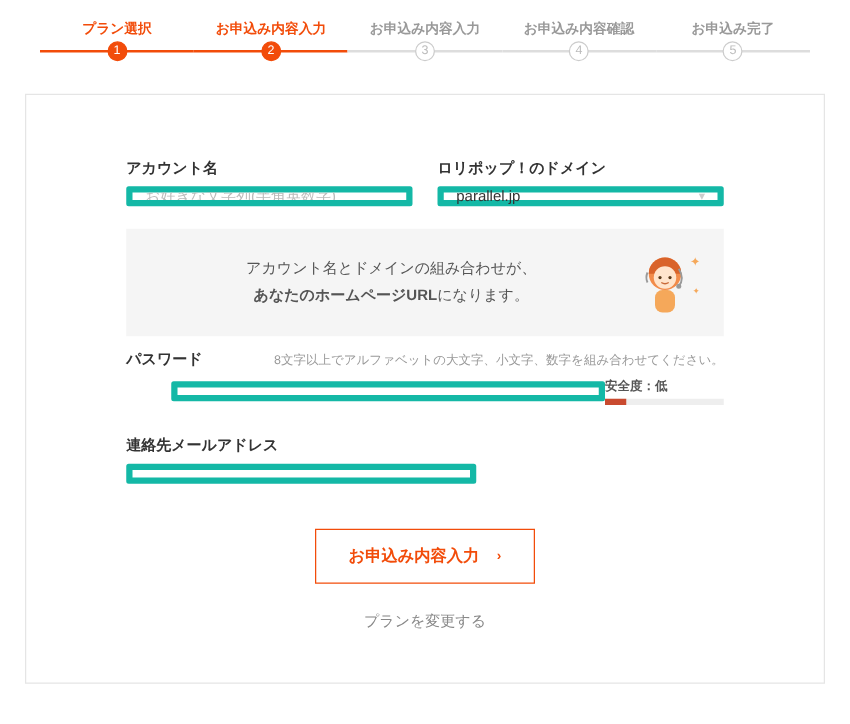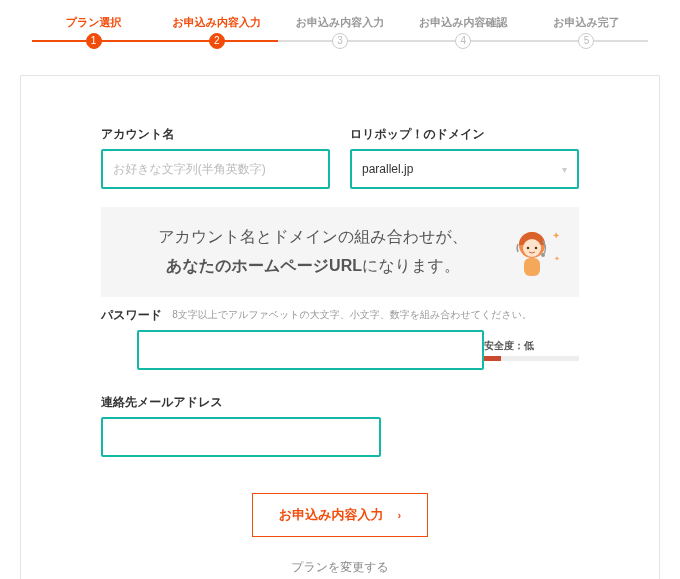--- a/index.html
+++ b/index.html
@@ -12,34 +12,34 @@
 .step-line { position: absolute; bottom: 8px; left: 0; right: 0; height: 2px; background: #ddd; }
 .step.active .step-line { background: #f24c0a; }
 .step-num { position: absolute; bottom: 1px; left: 50%; transform: translateX(-50%); width: 16px; height: 16px; border-radius: 50%; background: #fff; border: 1px solid #ccc; color: #bbb; font-size: 10px; line-height: 14px; text-align: center; }
 .step.active .step-num { background: #f24c0a; border-color: #f24c0a; color: #fff; }
 
 .card { margin: 25px 20px 10px; border: 1px solid #e5e5e5; padding: 50px 80px 40px; }
 
 .row { display: flex; gap: 20px; margin-bottom: 18px; }
 .col { flex: 1; }
 .label { font-size: 12px; font-weight: bold; margin-bottom: 6px; display: block; }
-.input, .select { width: 100%; height: 40px; border: 2px solid #14b8a6; border-radius: 2px; padding: 0 10px; font-size: 12px; color: #333; }
+.input, .select { width: 100%; height: 16px; border: 5px solid #14b8a6; border-radius: 2px; padding: 0 10px; font-size: 12px; color: #333; }
 .input::placeholder { color: #bbb; }
 .select { background: #fff; position: relative; display: flex; align-items: center; }
 .select-caret { margin-left: auto; color: #ccc; font-size: 10px; }
 
 .info-bar { background: #f5f5f5; padding: 16px 20px; display: flex; align-items: center; margin-bottom: 10px; position: relative; }
-.info-text { flex: 1; text-align: center; font-size: 16px; line-height: 1.8; color: #555; }
+.info-text { flex: 1; text-align: center; font-size: 12px; line-height: 1.8; color: #555; }
 .info-text .bold { font-weight: bold; }
 .avatar { width: 54px; height: 54px; flex-shrink: 0; }
 
 .note { font-size: 10px; color: #999; margin-bottom: 28px; }
 
 .field { margin-bottom: 24px; }
-.pw-row { display: flex; align-items: center; gap: 10px; margin-bottom: 6px; }
+.pw-row { display: flex; align-items: center; gap: 10px; margin-bottom: 6px; justify-content: space-between; }
 .hint { font-size: 10px; color: #999; }
 .pw-body { display: flex; align-items: center; padding-left: 36px; }
 .pw-body .input { flex: 1; }
 .strength { width: 95px; font-size: 10px; }
 .strength-label { color: #555; margin-bottom: 3px; font-weight: bold; }
 .strength-bar { height: 5px; background: #eee; position: relative; }
 .strength-fill { position: absolute; left: 0; top: 0; height: 100%; width: 18%; background: #c94a2f; }
 
 .actions { text-align: center; margin-top: 36px; }
 .submit-btn { display: inline-flex; align-items: center; gap: 14px; border: 1.5px solid #f24c0a; background: #fff; color: #f24c0a; font-weight: bold; font-size: 13px; padding: 12px 26px; cursor: pointer; }

